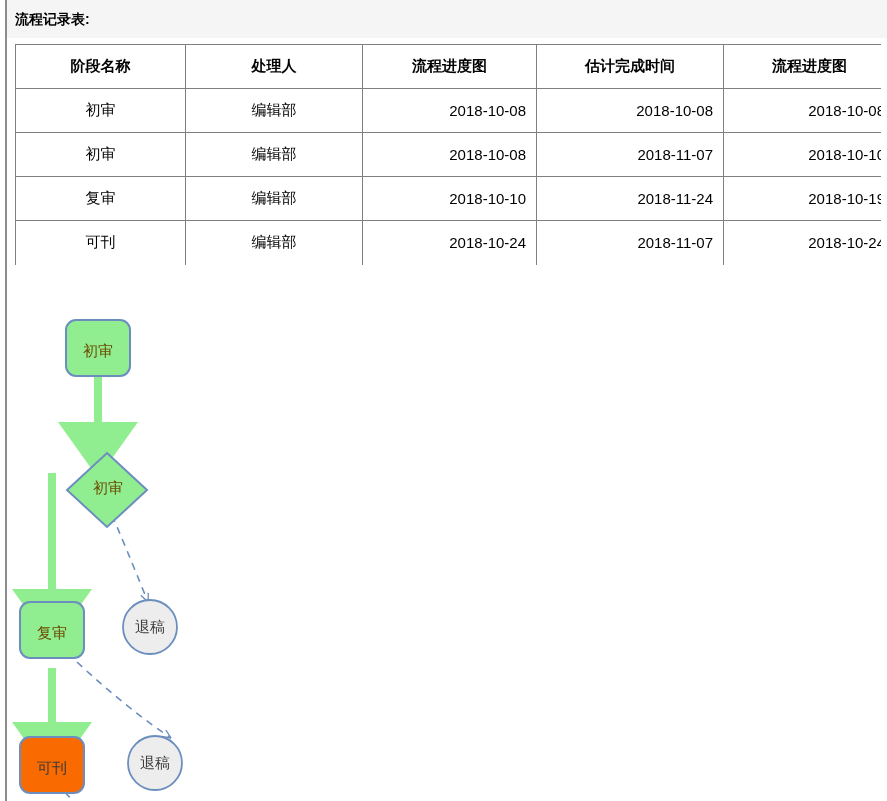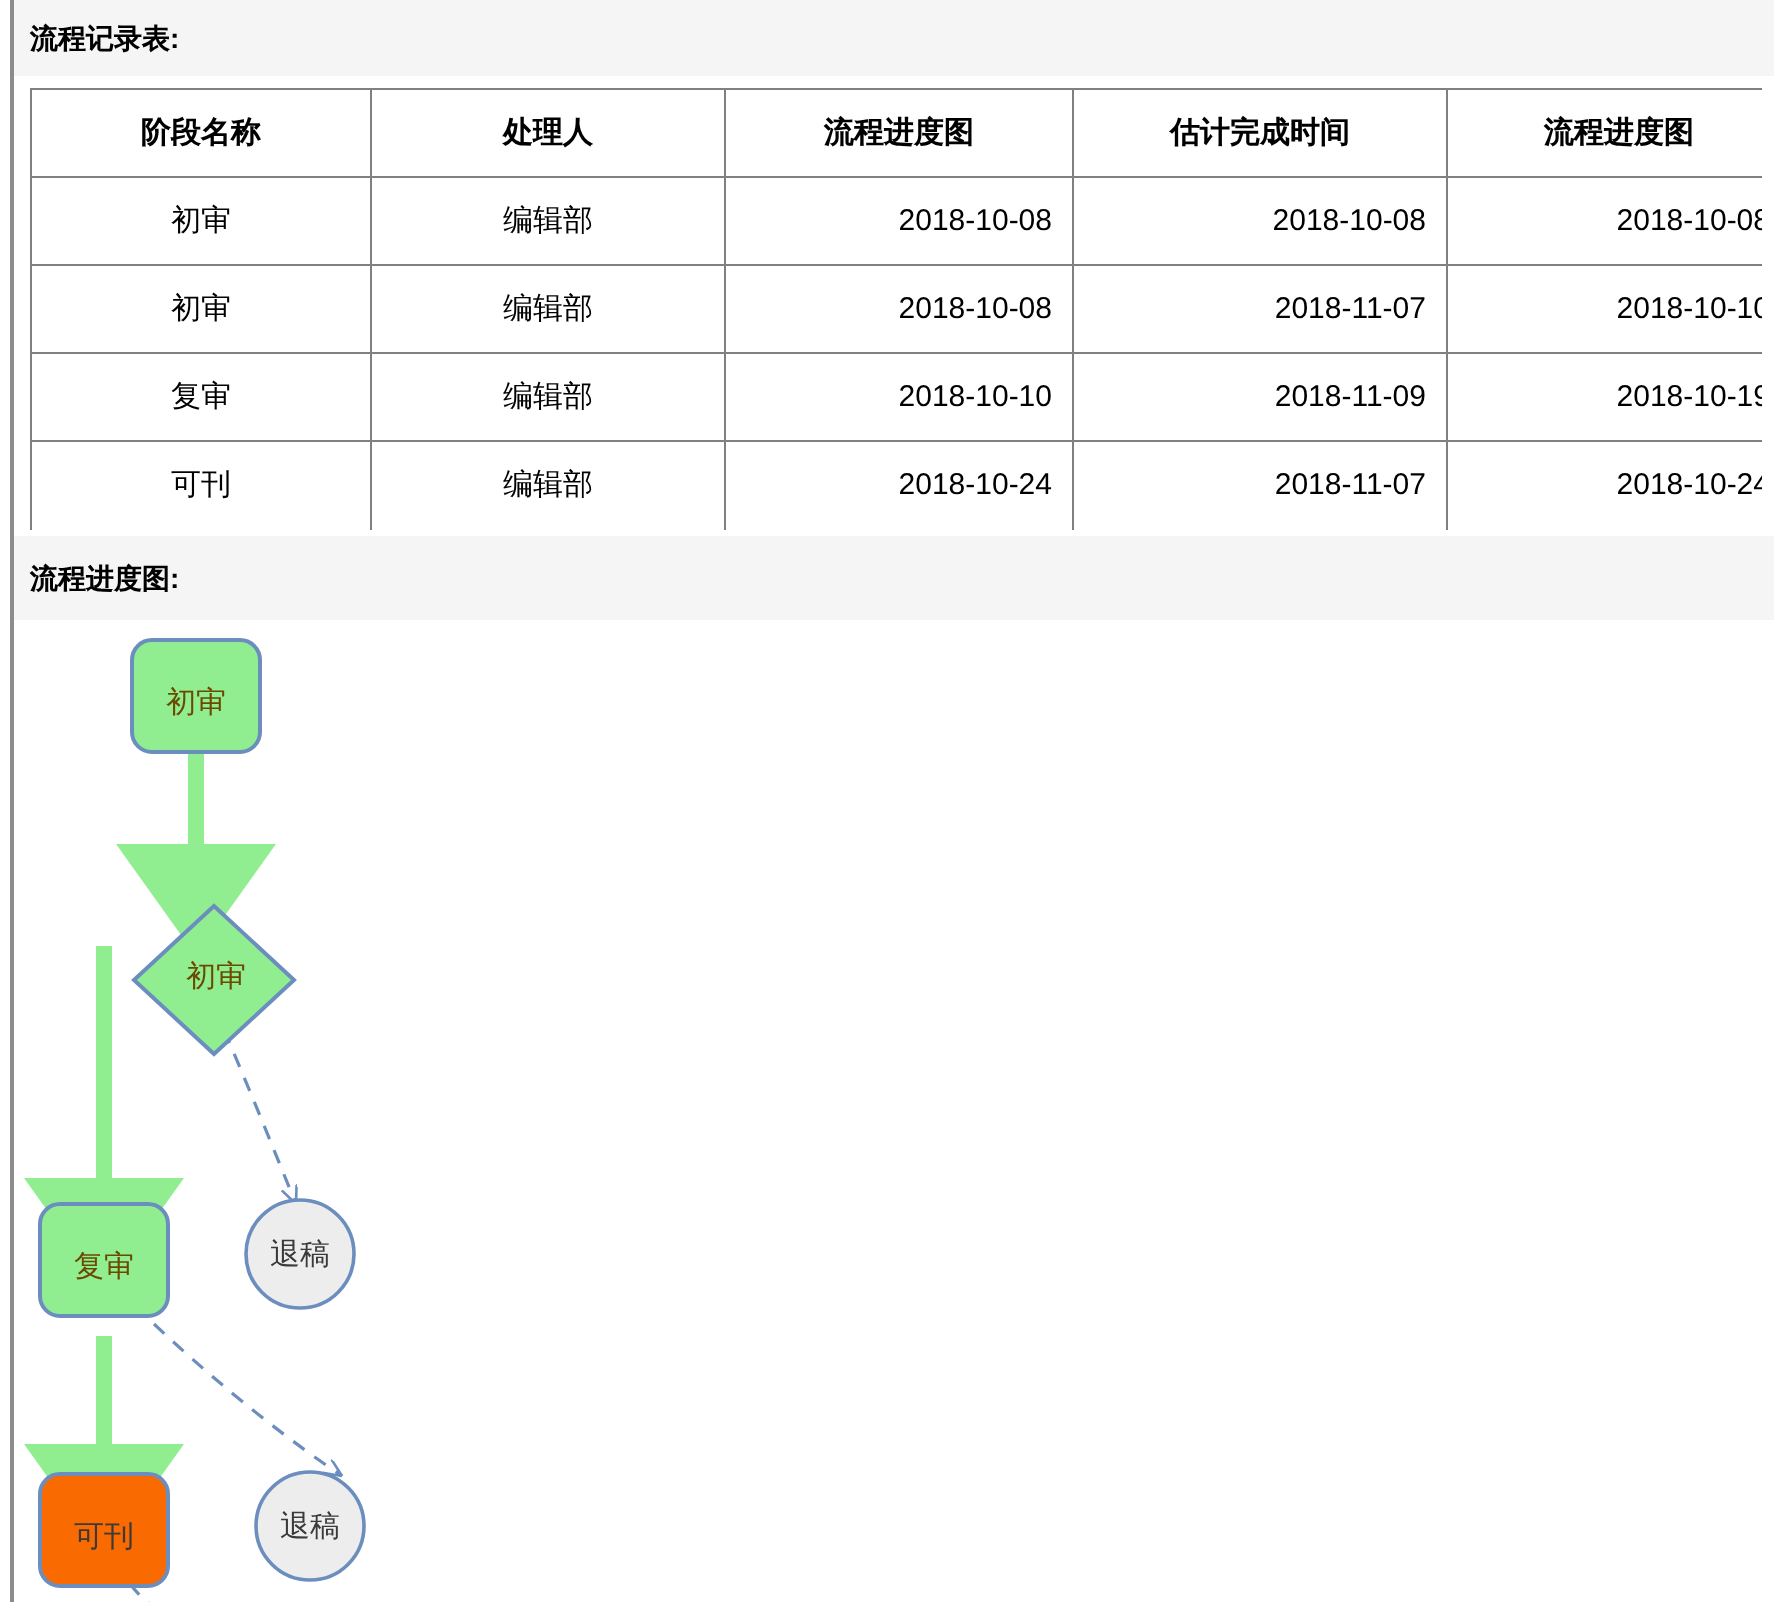--- a/index.html
+++ b/index.html
@@ -157,37 +157,34 @@
           <td class="c-center">初审</td>
           <td class="c-center">编辑部</td>
           <td class="c-left">2018-10-08</td>
           <td class="c-left">2018-11-07</td>
           <td class="c-left">2018-10-10</td>
         </tr>
         <tr>
           <td class="c-center">复审</td>
           <td class="c-center">编辑部</td>
           <td class="c-left">2018-10-10</td>
-          <td class="c-left">2018-11-09</td>
+          <td class="c-left">2018-11-24</td>
           <td class="c-left">2018-10-19</td>
         </tr>
         <tr>
           <td class="c-center">可刊</td>
           <td class="c-center">编辑部</td>
           <td class="c-left">2018-10-24</td>
           <td class="c-left">2018-11-07</td>
           <td class="c-left">2018-10-24</td>
         </tr>
       </tbody>
     </table>
   </div>
 
-  <div class="section-band" id="band-progress">
-    <div class="band-title">流程进度图:</div>
-  </div>
 
   <div class="flow-area">
     <svg class="flow-svg" width="880" height="491" viewBox="0 0 880 491">
       <defs>
         <marker id="green-arrow" markerWidth="10" markerHeight="10" refX="1" refY="5" orient="auto" markerUnits="strokeWidth">
           <path d="M0,0 L0,10 L7,5 z" fill="#90EE90"></path>
         </marker>
         <marker id="dash-arrow" markerWidth="12" markerHeight="12" refX="9" refY="4" orient="auto" markerUnits="userSpaceOnUse">
           <path d="M0,0 L9,4 M0,8 L9,4" fill="none" stroke="#6C8EBF" stroke-width="1.3"></path>
         </marker>

